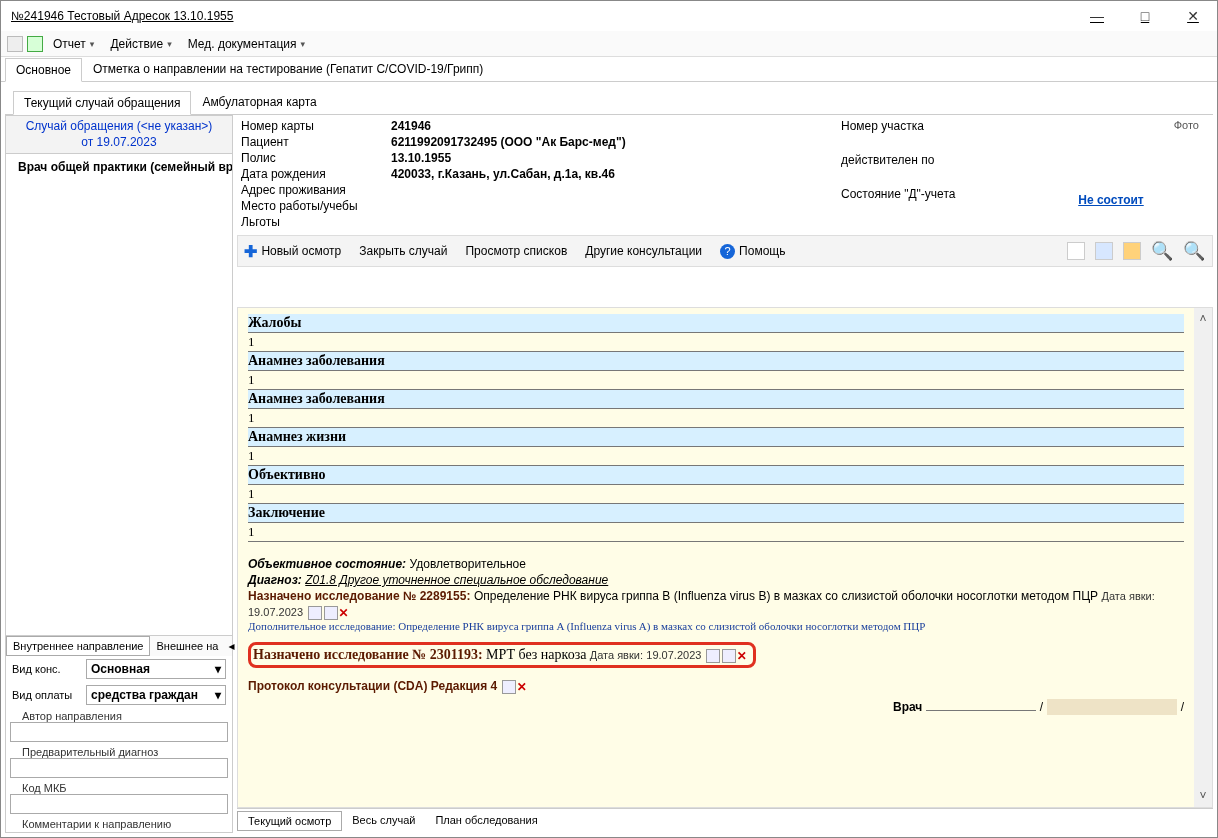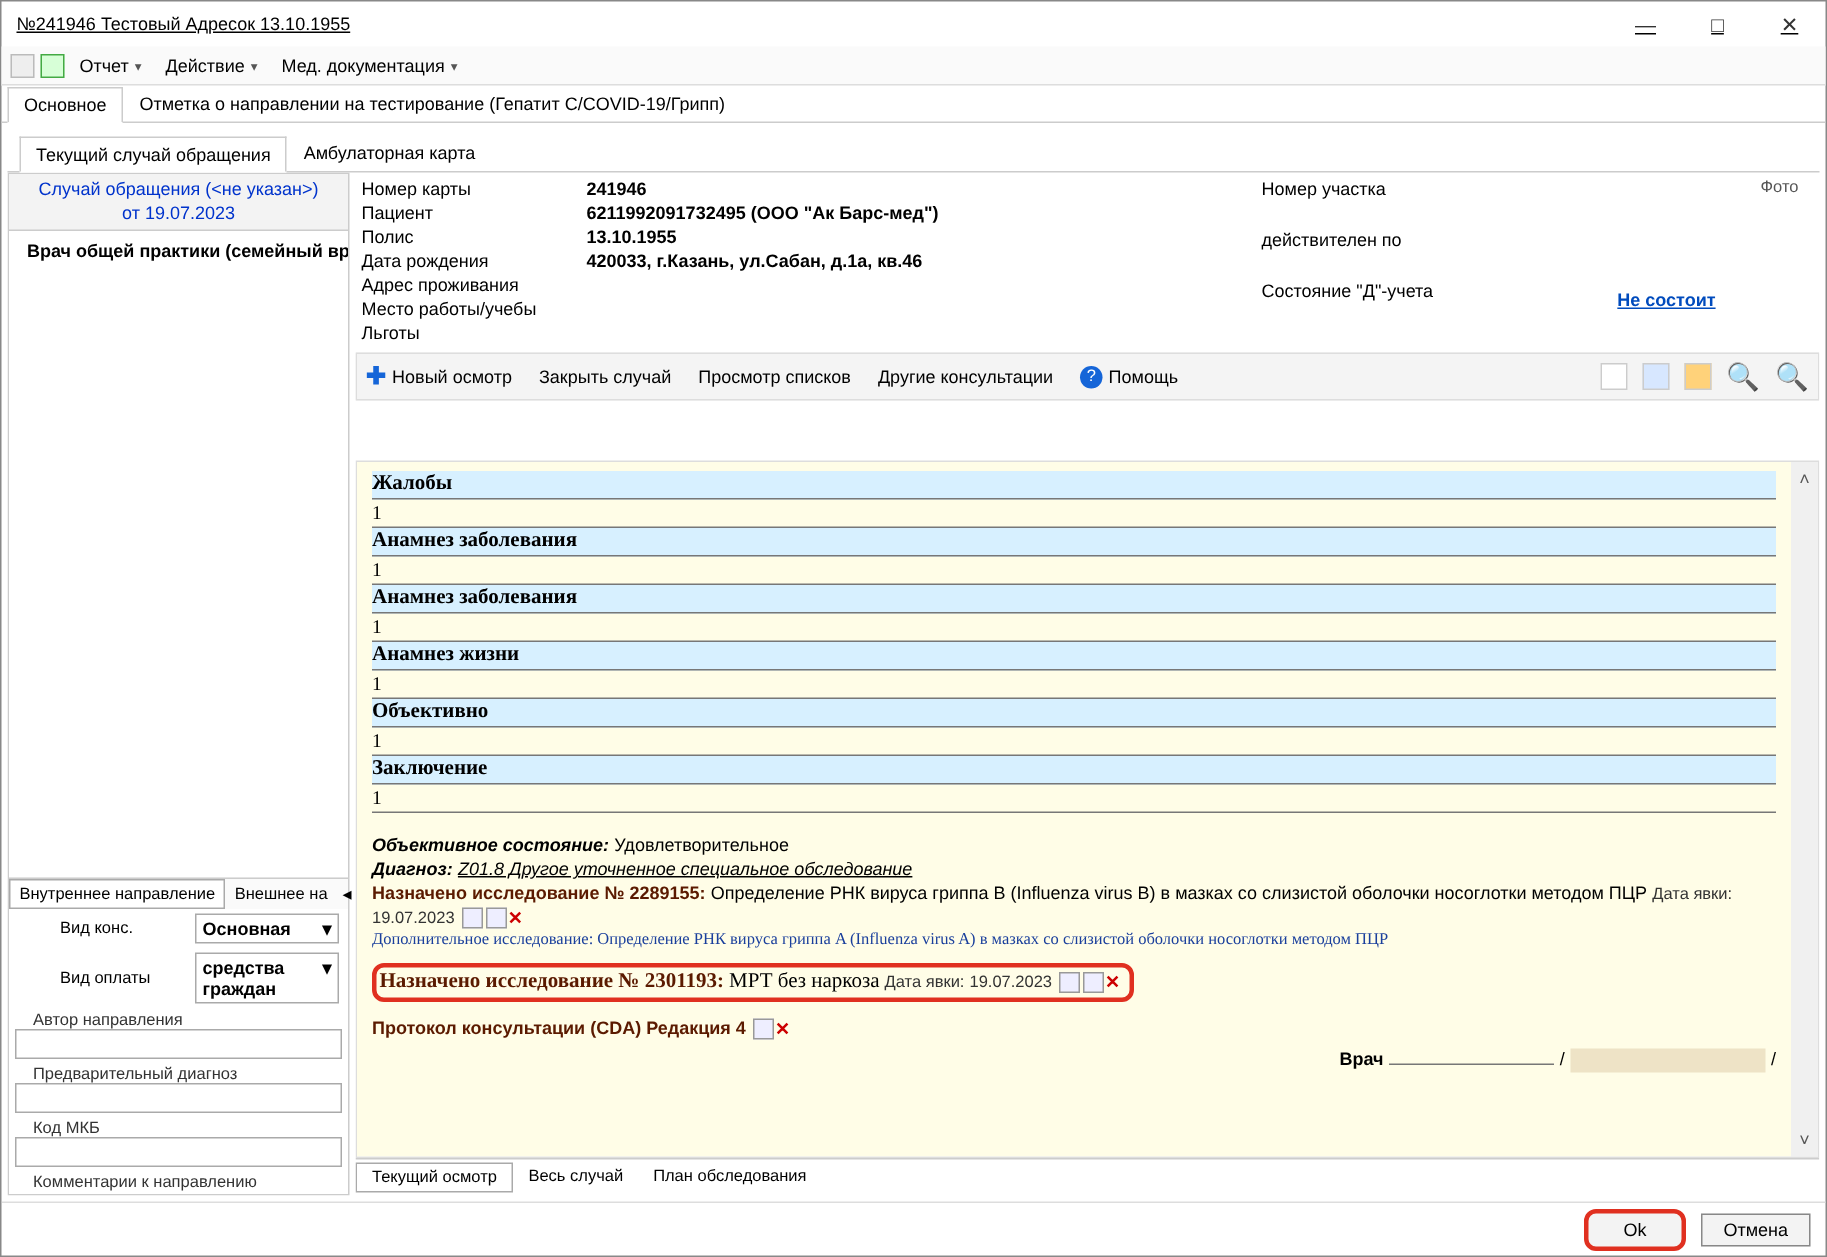--- a/index.html
+++ b/index.html
@@ -23,21 +23,21 @@
 .body-row { flex: 1; display: flex; overflow: hidden; }
 .left-pane { width: 228px; border: 1px solid #ccc; display: flex; flex-direction: column; }
 .case-header { background:#f3f3f3; color:#0033cc; text-align:center; padding:3px 2px; border-bottom:1px solid #ccc; font-size:11px; line-height:1.3; }
 .tree-area { flex:1; overflow-x:auto; overflow-y:auto; padding:4px 2px; }
 .tree-item { white-space: nowrap; font-weight: bold; padding: 2px 10px; }
 .ref-tabs { display:flex; align-items:center; margin-top:4px; border-top:1px solid #ccc; background:#fafafa; }
 .ref-tab { padding:3px 6px; cursor:pointer; font-size:11px; white-space:nowrap; }
 .ref-tab.active { border:1px solid #aaa; background:#fff; }
 .ref-nav { display:flex; margin-left:auto; }
 .ref-nav span { width:14px; text-align:center; cursor:pointer; }
-.form-row { display:flex; align-items:center; padding:3px 6px; gap:18px;margin-left:28px; }
+.form-row { display:flex; align-items:center; padding:3px 6px; gap:2px; }
 .form-row label { width:72px; font-size:11px; }
 .form-row .combo { flex:1; border:1px solid #aaa; padding:2px 4px; background:#fff; display:flex; justify-content:space-between;font-weight:bold; }
 .group-box { margin:2px 4px; }
 .group-box .grp-label { font-size:11px; color:#333;margin-left:12px; }
 .group-box .grp-input { border:1px solid #aaa; height:20px; width:100%; background:#fff; }
 .right-pane { flex:1; display:flex; flex-direction:column; margin-left:4px; overflow:hidden; }
 .patient-info { display:flex; gap:10px; padding:4px; }
 .pi-labels { display:flex; flex-direction:column; gap:2px; width:140px; }
 .pi-values { display:flex; flex-direction:column; gap:2px; width:400px; font-weight:bold; }
 .pi-right { display:flex; flex-direction:column; gap:20px; width:180px; padding-left:40px; }
@@ -254,17 +254,13 @@
 
         <div class="bottom-tabs">
           <div class="bottom-tab active">Текущий осмотр</div>
           <div class="bottom-tab">Весь случай</div>
           <div class="bottom-tab">План обследования</div>
         </div>
       </div>
     </div>
   </div>
 
-  <div class="footer">
-    <div class="btn btn-hl">Ok</div>
-    <div class="btn">Отмена</div>
-  </div>
 </div>
 
 </body></html>

